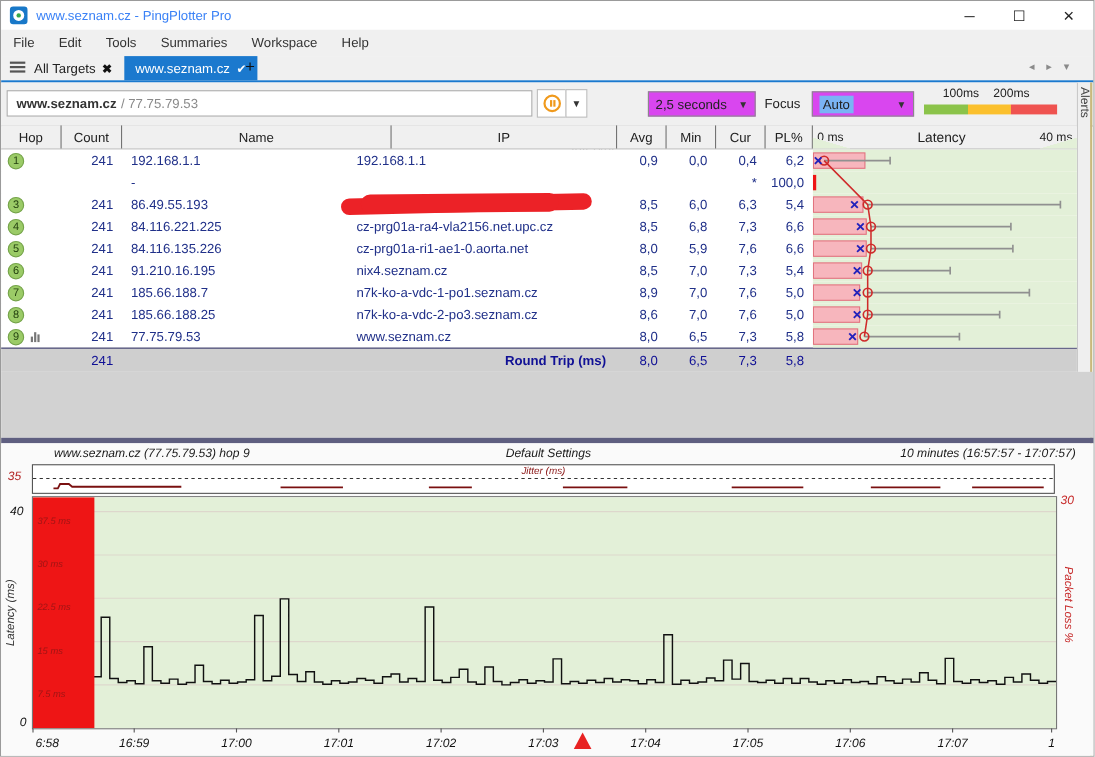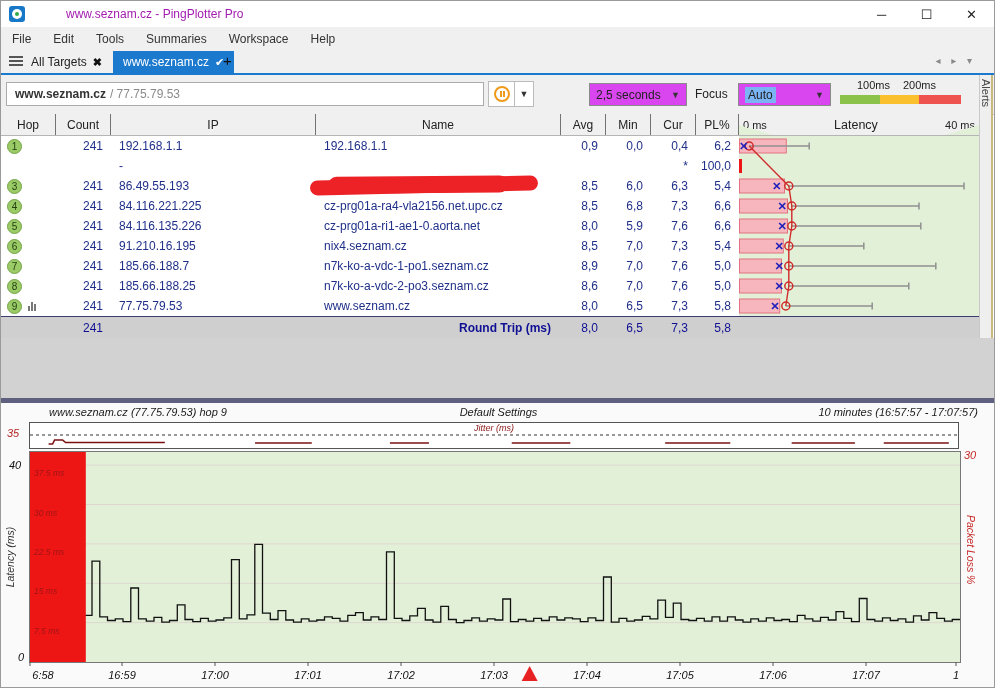--- a/index.html
+++ b/index.html
@@ -3,21 +3,21 @@
 <meta charset="utf-8">
 <style>
   html,body{margin:0;padding:0;background:#c9c9c9;font-family:"Liberation Sans",sans-serif;}
   .window{position:relative;width:995px;height:688px;background:#fff;overflow:hidden;
           box-sizing:border-box;border:1px solid #9a9a9a;font-size:12px;color:#222;}
   
   .titlebar{position:absolute;left:0;top:0;width:100%;height:26px;background:#fff;display:flex;align-items:center;}
   .appicon{width:16px;height:16px;margin:0 8px 0 8px;border-radius:3px;background:#1878c8;position:relative;}
   .appicon::before{content:"";position:absolute;left:3px;top:3px;width:10px;height:10px;border-radius:50%;background:#fff;}
   .appicon::after{content:"";position:absolute;left:6px;top:6px;width:4px;height:4px;border-radius:50%;background:#35a849;}
-  .title-text{font-size:12px;color:#a21caf;margin-left:33px;}
+  .title-text{font-size:12px;color:#3b82f6;}
   .wincontrols{position:absolute;right:0;top:0;height:26px;display:flex;}
   .winbtn{width:45px;height:26px;display:flex;align-items:center;justify-content:center;font-size:13px;color:#222;}
   
   .menubar{position:absolute;left:0;top:26px;width:100%;height:24px;background:#f0f0f0;display:flex;align-items:center;}
   .menuitem{padding:0 11px;font-size:12px;color:#333;}
   
   .tabbar{position:absolute;left:0;top:50px;width:100%;height:22px;background:#f0f0f0;}
   .hamburger{position:absolute;left:8px;top:5px;width:14px;height:2px;background:#555;box-shadow:0 4px 0 #555,0 8px 0 #555;}
   .tab-targets{position:absolute;left:30px;top:0;height:22px;display:flex;align-items:center;gap:6px;color:#222;}
   .tab-close{font-weight:bold;font-size:11px;color:#111;}
@@ -164,22 +164,22 @@
     </div>
   </div>
   <div class="alerts-rail"></div>
   <div class="alerts-text">Alerts</div>
   <div class="tan-line"></div>
 
   <div class="hoptable">
     <div class="thead">
       <div class="th c-hop">Hop</div>
       <div class="th c-count">Count</div>
+      <div class="th c-name">Name</div>
       <div class="th c-ip">IP</div>
-      <div class="th c-name">Name</div>
       <div class="th c-avg">Avg</div>
       <div class="th c-min">Min</div>
       <div class="th c-cur">Cur</div>
       <div class="th c-pl">PL%</div>
       <div class="th c-lat lat-head">
         <span class="ms">0 ms</span>
         <span class="mid">Latency</span>
         <span class="ms">40 ms</span>
       </div>
     </div>

